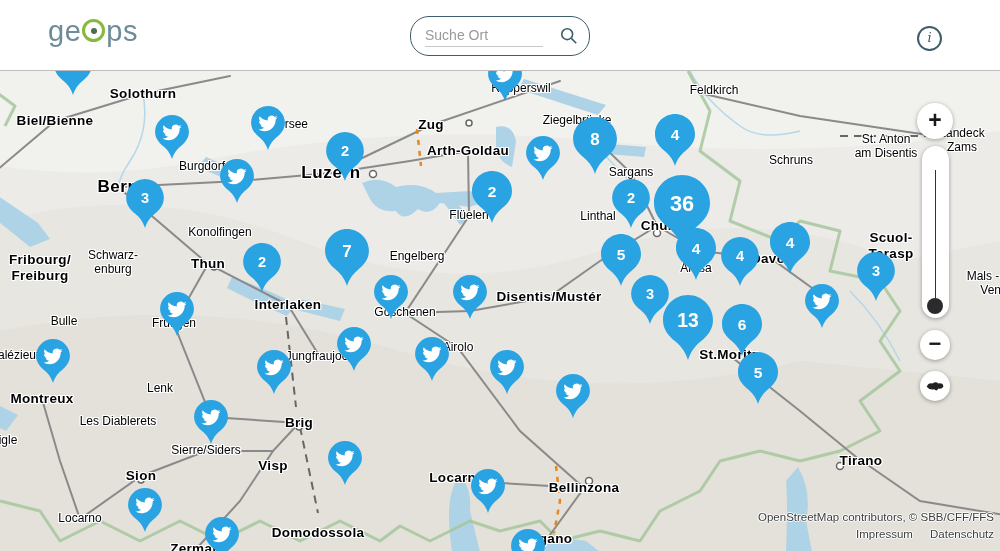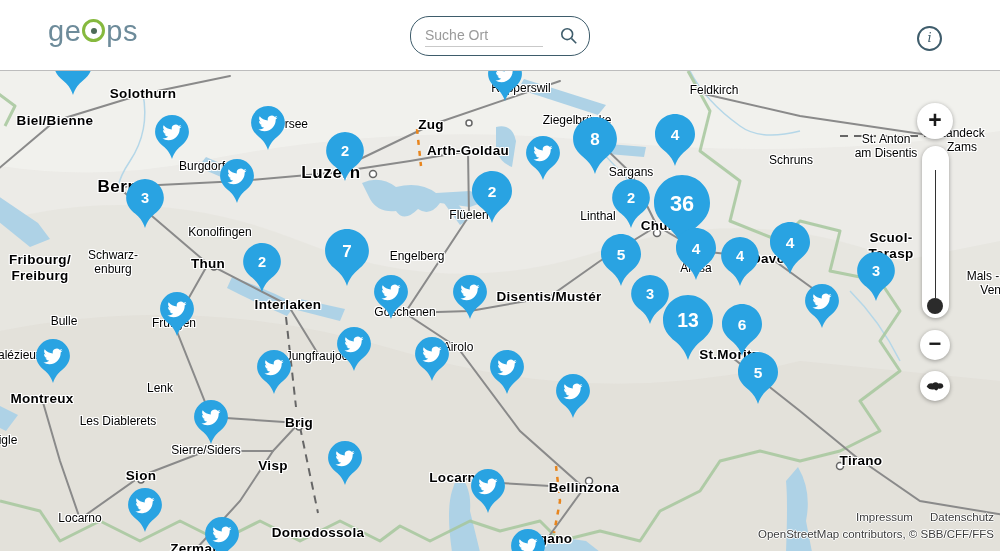--- a/index.html
+++ b/index.html
@@ -621,20 +621,20 @@
       <div class="zoom-handle"></div>
     </div>
     <div class="ctl zoom-minus">−</div>
     <div class="ctl fit-ch">
       <svg width="20" height="14" viewBox="0 0 24 16">
         <path d="M2,9 Q4,4 9,5 Q13,2 16,5 Q22,4 22,9 Q20,12 16,11 Q14,15 11,12 Q5,13 2,9 Z" fill="#222"></path>
       </svg>
     </div>
 
     <div class="attribution">
+      <div>OpenStreetMap contributors, © SBB/CFF/FFS</div>
       <div>
         <a>Impressum</a>
         <a>Datenschutz</a>
       </div>
-      <div>OpenStreetMap contributors, © SBB/CFF/FFS</div>
     </div>
   </div>
 </div>
 
 </body></html>

